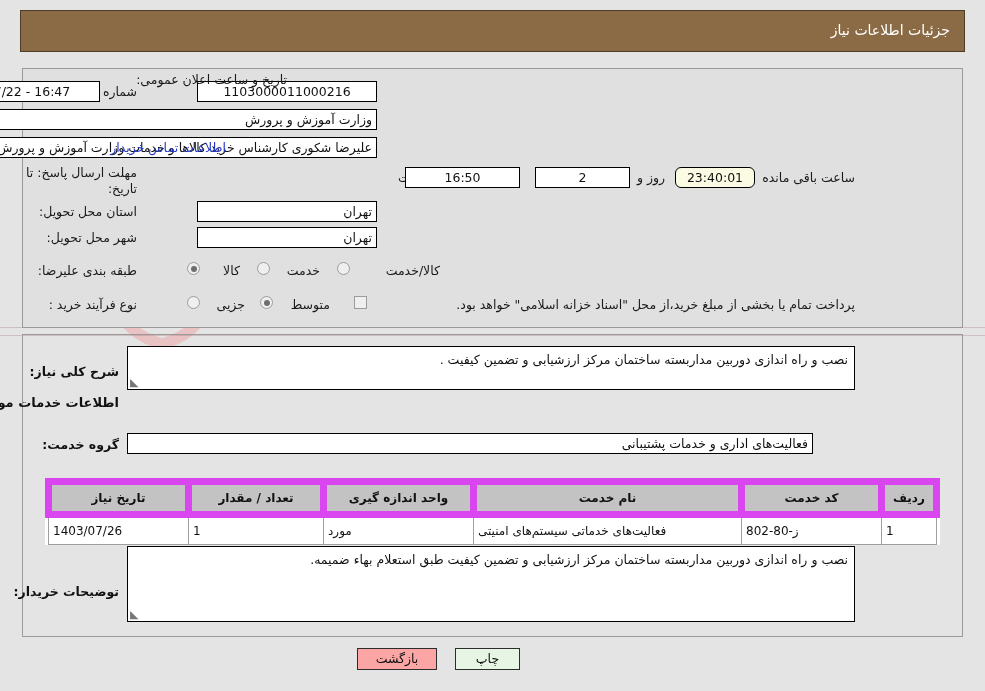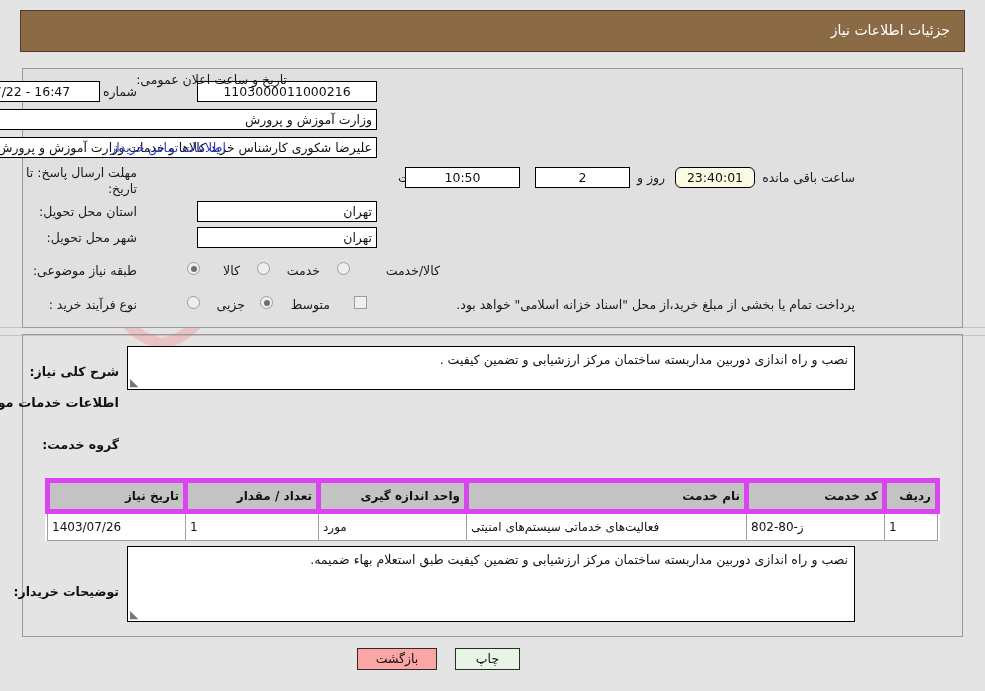--- a/index.html
+++ b/index.html
@@ -196,25 +196,25 @@
     position: absolute;
     left: 45px; top: 478px;
     width: 895px;
     border-collapse: collapse;
     font-size: 12px;
     z-index: 3;
     background: #fff;
   }
   #items-table th {
     background: #c3c3c3;
-    border: 5px solid #d946ef;
+    border: 7px solid #d946ef;
     color: #111;
     font-weight: bold;
     padding: 6px 4px;
-    text-align: right;
+    text-align: center;
     white-space: nowrap;
   }
   #items-table td {
     background: #ffffff;
     border: 1px solid #9f9f9f;
     color: #111;
     padding: 6px 4px;
     text-align: left;
   }
 
@@ -267,33 +267,33 @@
 
   <div class="lbl" style="right:848px; top:112px;">نام دستگاه خریدار:</div>
   <div class="box right" style="right:608px; top:109px; width:378px;">وزارت آموزش و پرورش</div>
 
   <div class="lbl" style="right:848px; top:140px;">ایجاد کننده درخواست:</div>
   <div class="box right" style="right:608px; top:137px; width:460px;">علیرضا شکوری کارشناس خرید کالاها و خدمات وزارت آموزش و پرورش</div>
   <div class="link" style="right:759px; top:140px;">اطلاعات تماس خریدار</div>
 
   <div class="lbl" style="right:848px; top:165px; width:120px; line-height:16px; white-space:normal; text-align:right;">مهلت ارسال پاسخ: تا تاریخ:</div>
   <div class="lbl" style="right:553px; top:170px;">ساعت</div>
-  <div class="box center" style="right:465px; top:167px; width:115px;">10:50</div>
+  <div class="box center" style="right:465px; top:167px; width:115px;">16:50</div>
   <div class="box center" style="right:355px; top:167px; width:95px;">2</div>
   <div class="lbl" style="right:320px; top:170px;">روز و</div>
   <div class="box timer" style="right:230px; top:167px; width:80px;border-radius:6px;">23:40:01</div>
   <div class="lbl" style="right:130px; top:170px;">ساعت باقی مانده</div>
 
   <div class="lbl" style="right:848px; top:204px;">استان محل تحویل:</div>
   <div class="box right" style="right:608px; top:201px; width:180px;">تهران</div>
 
   <div class="lbl" style="right:848px; top:230px;">شهر محل تحویل:</div>
   <div class="box right" style="right:608px; top:227px; width:180px;">تهران</div>
 
-  <div class="lbl" style="right:848px; top:263px;">طبقه نیاز موضوعی:</div>
+  <div class="lbl" style="right:848px; top:263px;">طبقه بندی علیرضا:</div>
   <span class="radio on" style="right:785px; top:262px;"></span>
   <div class="lbl" style="right:745px; top:263px;">کالا</div>
   <span class="radio" style="right:715px; top:262px;"></span>
   <div class="lbl" style="right:665px; top:263px;">خدمت</div>
   <span class="radio" style="right:635px; top:262px;"></span>
   <div class="lbl" style="right:545px; top:263px;">کالا/خدمت</div>
 
   <div class="lbl" style="right:848px; top:297px;">نوع فرآیند خرید :</div>
   <span class="radio" style="right:785px; top:296px;"></span>
   <div class="lbl" style="right:740px; top:297px;">جزیی</div>
@@ -306,20 +306,21 @@
 
   <div class="lbl-b" style="right:866px; top:364px;">شرح کلی نیاز:</div>
   <div class="ta" style="right:130px; top:346px; width:728px; height:44px;">
     <span>نصب و راه اندازی دوربین مداربسته ساختمان مرکز ارزشیابی و تضمین کیفیت .</span>
     <span class="grip">◢</span>
   </div>
 
   <div class="section-h" style="right:866px; top:395px;">اطلاعات خدمات مورد نیاز</div>
 
   <div class="lbl-b" style="right:866px; top:437px;">گروه خدمت:</div>
+  <div class="box right" style="right:172px; top:433px; width:686px;">فعالیت‌های اداری و خدمات پشتیبانی</div>
 
   <table id="items-table">
     <thead>
       <tr>
         <th style="width:40px;">ردیف</th>
         <th style="width:125px;">کد خدمت</th>
         <th>نام خدمت</th>
         <th style="width:135px;">واحد اندازه گیری</th>
         <th style="width:120px;">تعداد / مقدار</th>
         <th style="width:125px;">تاریخ نیاز</th>

